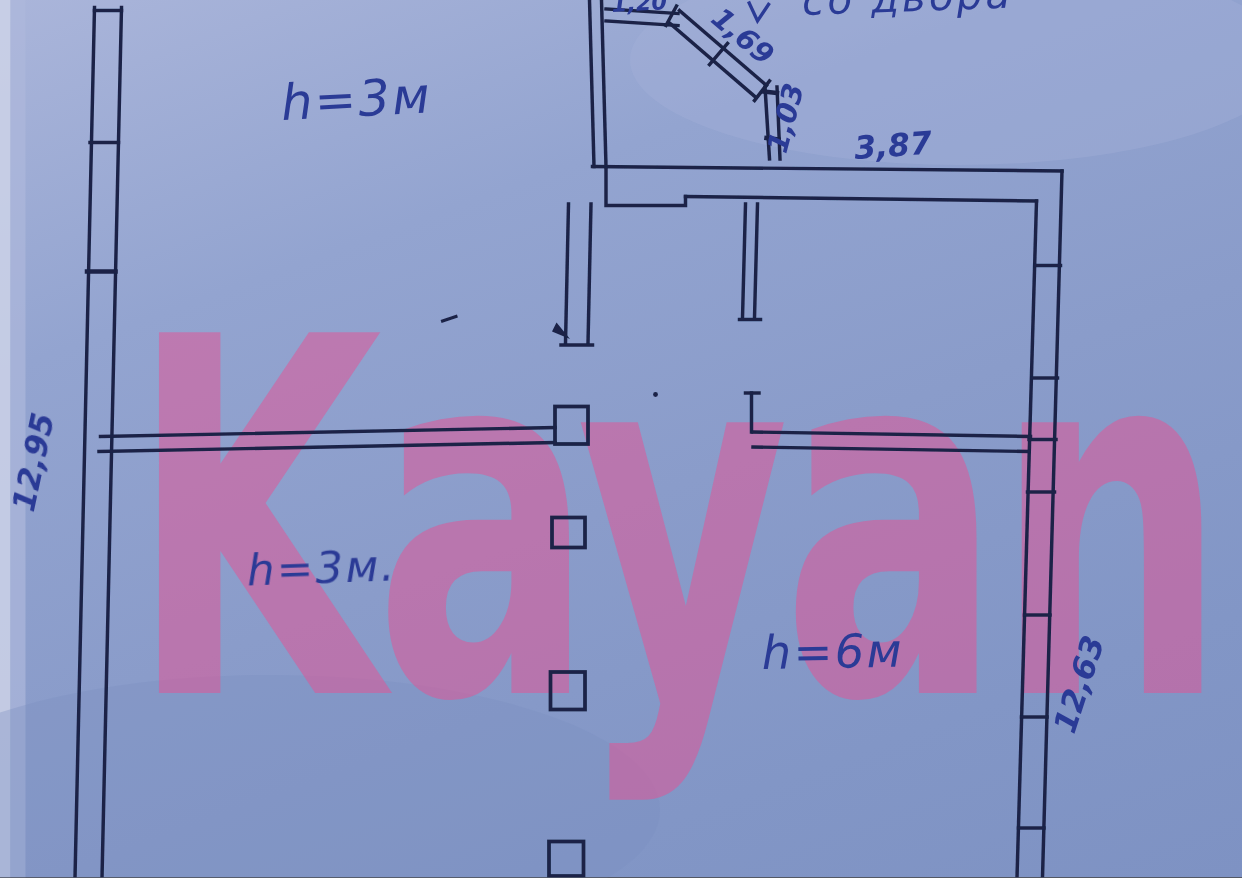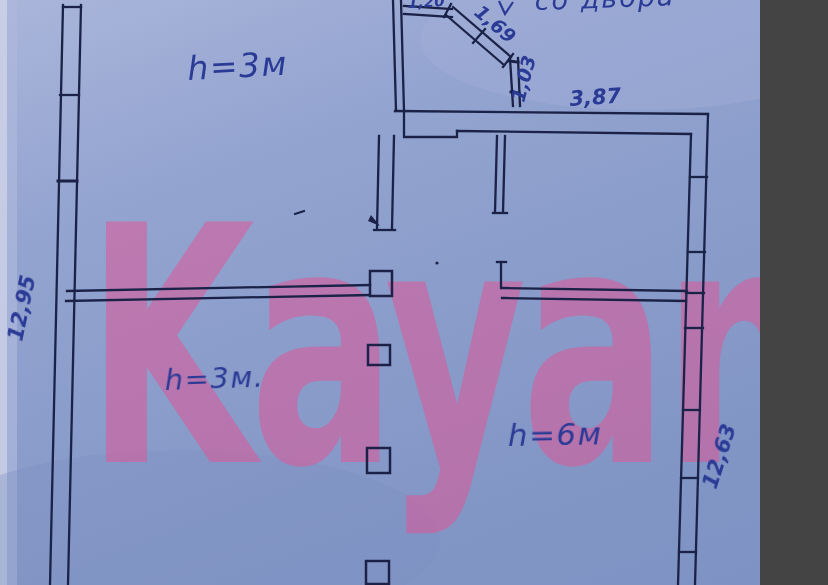--- a/index.html
+++ b/index.html
@@ -1,18 +1,18 @@
 <!DOCTYPE html>
 <html><head>
 <meta charset="utf-8">
 <style>
   html,body{margin:0;padding:0;background:#444;}
   .scan{
     position:relative;
-    width:760px;height:585px;
+    width:828px;height:585px;
     overflow:hidden;
     font-family:"DejaVu Sans",sans-serif;
     background:linear-gradient(160deg,#aab5da 0%,#93a4d0 28%,#8a9cca 55%,#8296c6 80%,#7e92c3 100%);
   }
   svg{display:block}
   .handwrite{font-family:"DejaVu Sans",sans-serif;font-style:italic;}
   .dim{font-family:"DejaVu Sans",sans-serif;font-style:italic;font-weight:bold;}
 </style>
 </head>
 <body>

